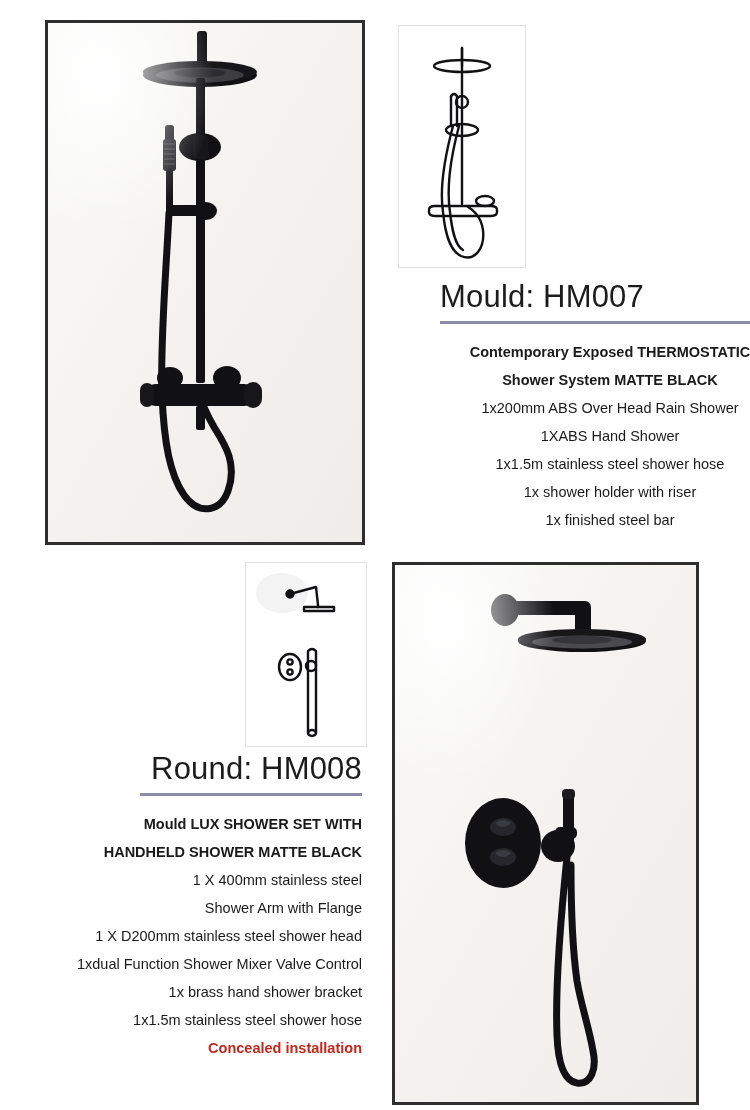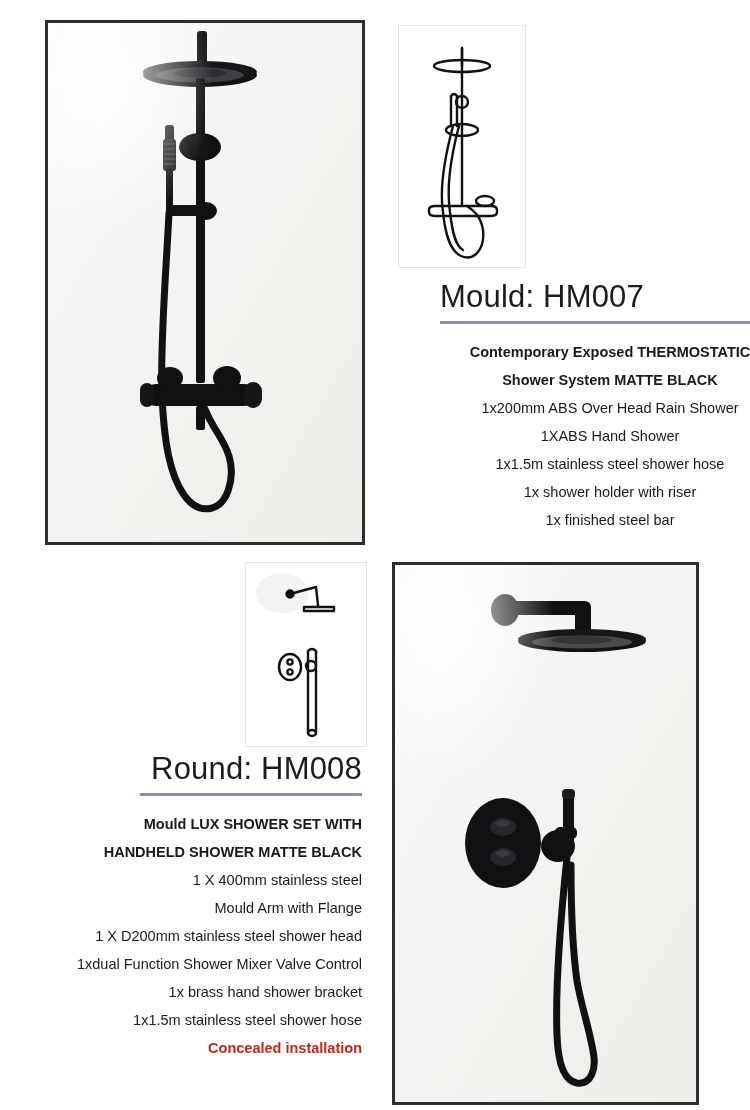--- a/index.html
+++ b/index.html
@@ -241,20 +241,20 @@
   </div>
 </div>
 
 <div class="spec-block" id="hm008-spec">
   <div class="mould-title">Round: HM008</div>
   <div class="title-rule"></div>
   <ul class="spec-list">
     <li class="bold">Mould LUX  SHOWER SET WITH</li>
     <li class="bold">HANDHELD SHOWER MATTE BLACK</li>
     <li>1 X 400mm stainless steel</li>
-    <li>Mould Arm with Flange</li>
+    <li>Shower Arm with Flange</li>
     <li>1 X D200mm stainless steel shower head</li>
     <li>1xdual Function  Shower Mixer Valve Control</li>
     <li>1x brass  hand shower bracket</li>
     <li>1x1.5m stainless steel shower hose</li>
     <li class="accent">Concealed installation</li>
   </ul>
 </div>
 
 </body></html>

